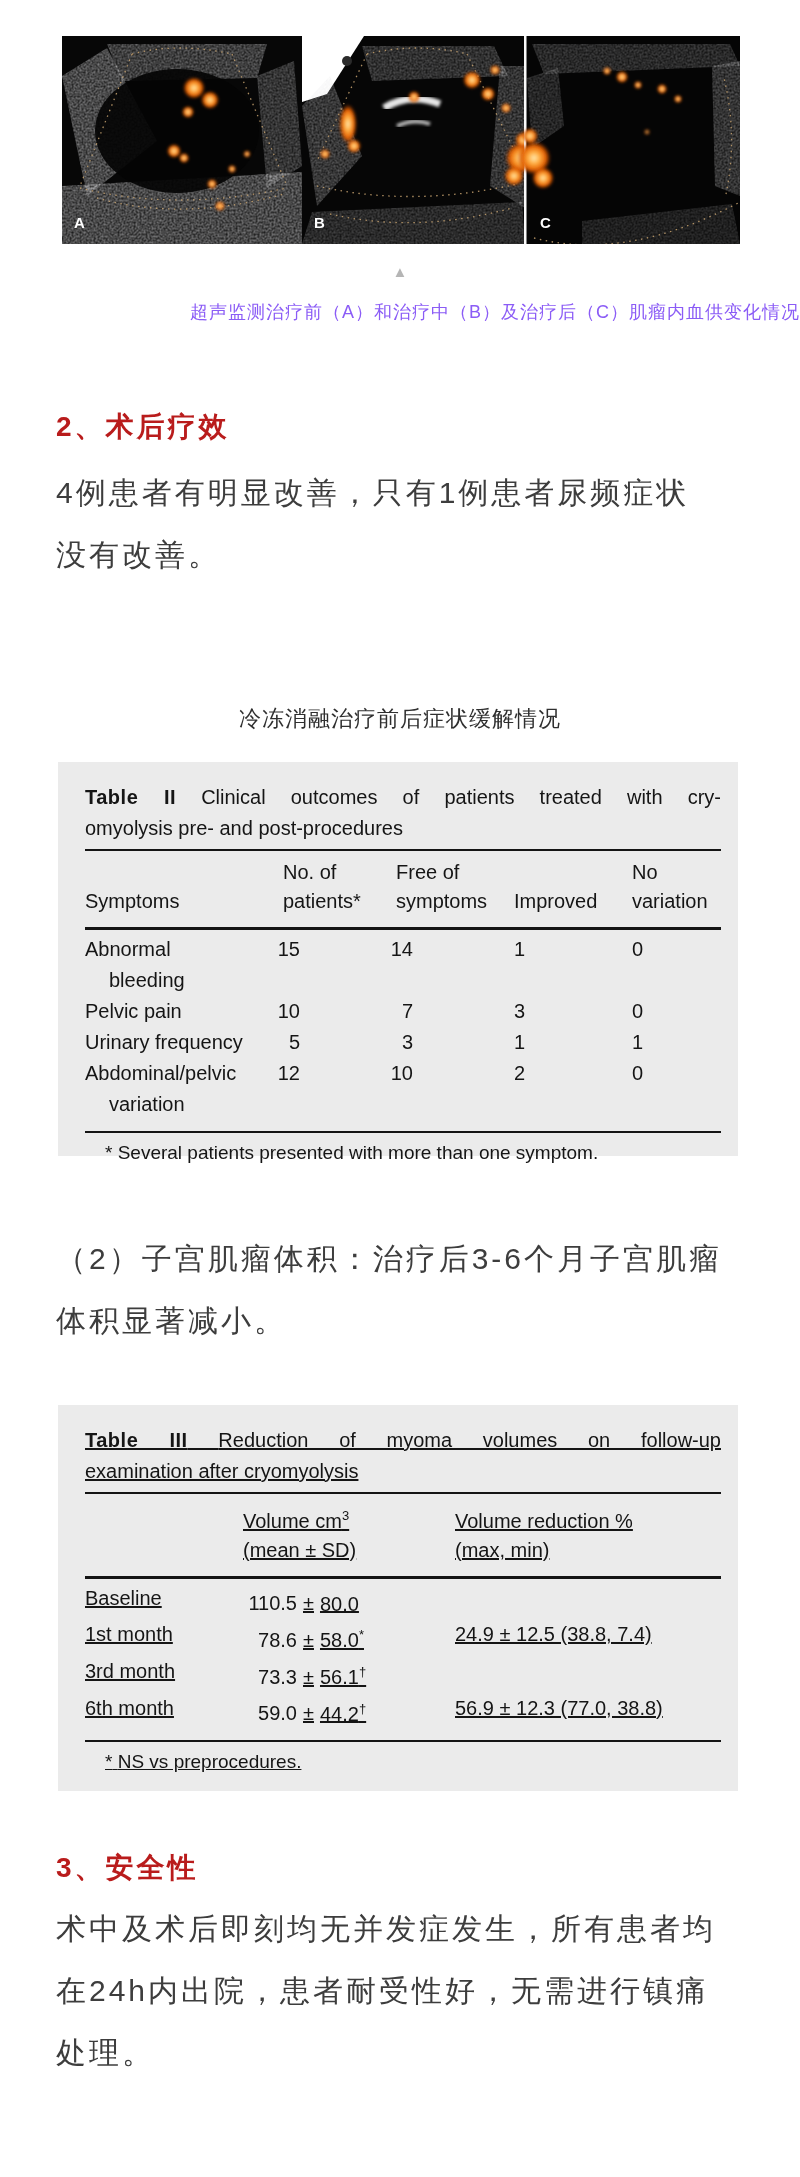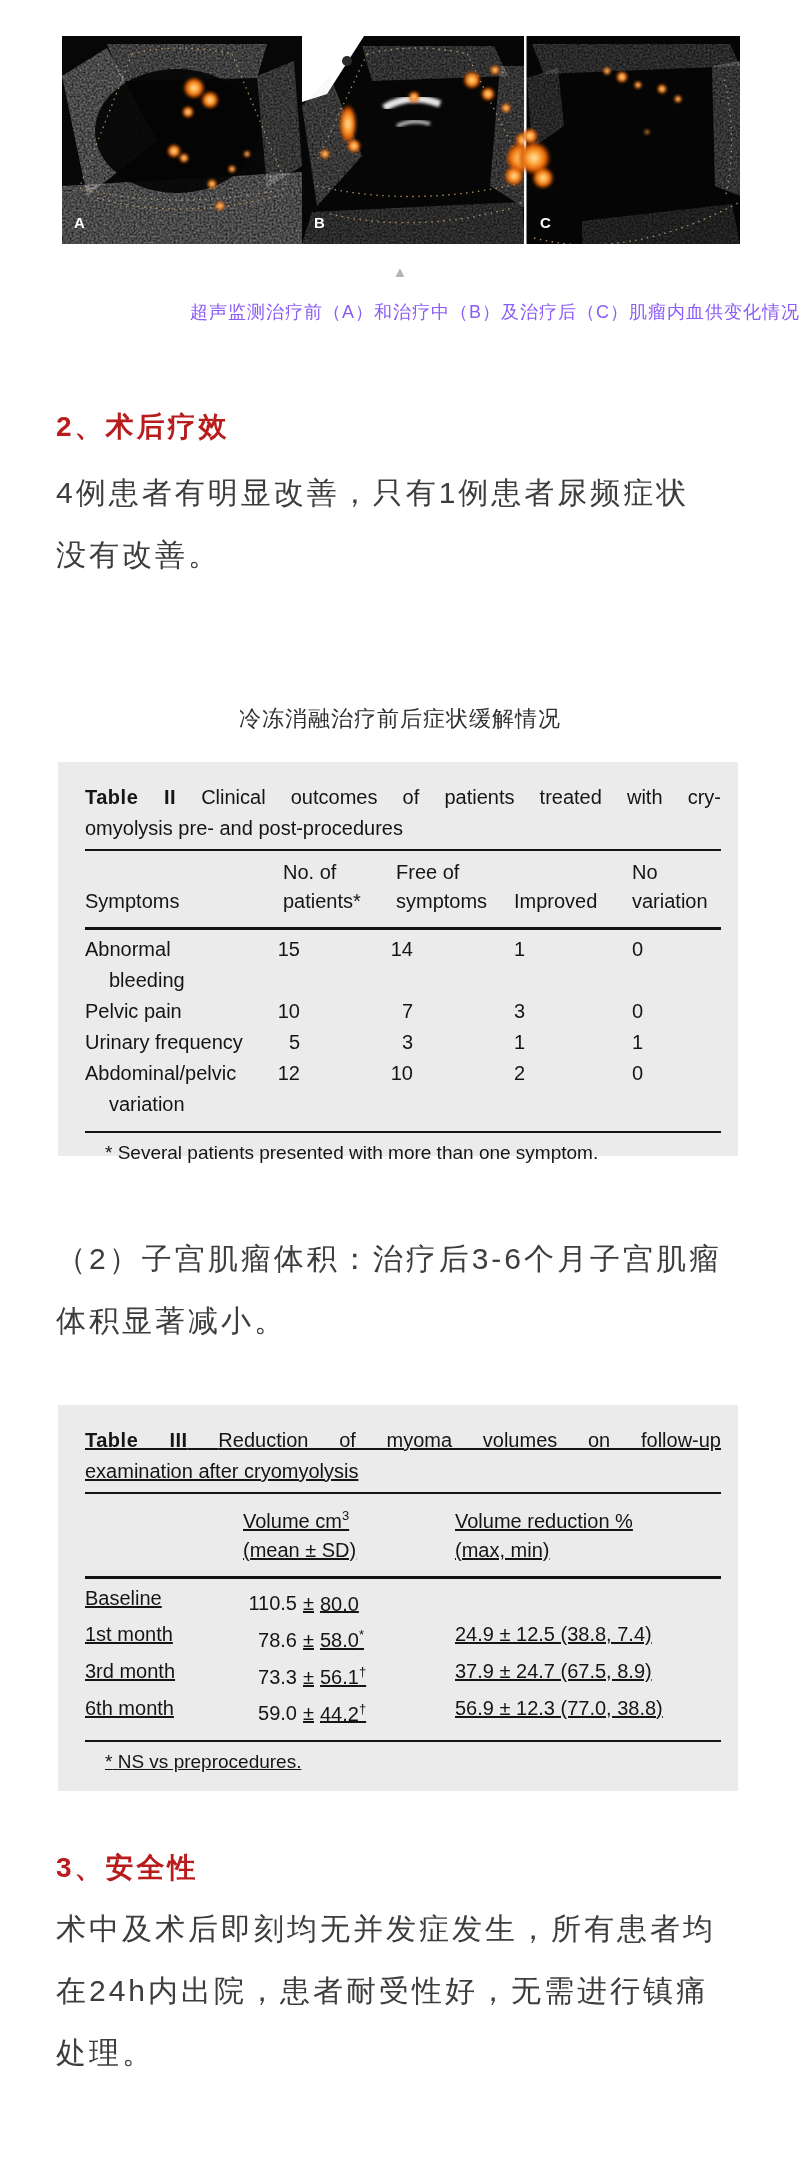--- a/index.html
+++ b/index.html
@@ -267,21 +267,20 @@
       <div></div>
     </div>
     <div class="grid3 trow">
       <div>1st month</div>
       <div><span class="v1">78.6</span><span class="pm">±</span><span>58.0</span><sup>*</sup></div>
       <div>24.9 ± 12.5 (38.8, 7.4)</div>
     </div>
     <div class="grid3 trow">
       <div>3rd month</div>
       <div><span class="v1">73.3</span><span class="pm">±</span><span>56.1</span><sup>†</sup></div>
-      <div>37.9 ± 24.7 (67.5, 8.9)</div>
     </div>
     <div class="grid3 trow">
       <div>6th month</div>
       <div><span class="v1">59.0</span><span class="pm">±</span><span>44.2</span><sup>†</sup></div>
       <div>56.9 ± 12.3 (77.0, 38.8)</div>
     </div>
   </div>
   <hr class="rule">
   <div class="footnote">
     <div><span>*</span> <span>NS vs preprocedures.</span></div>

